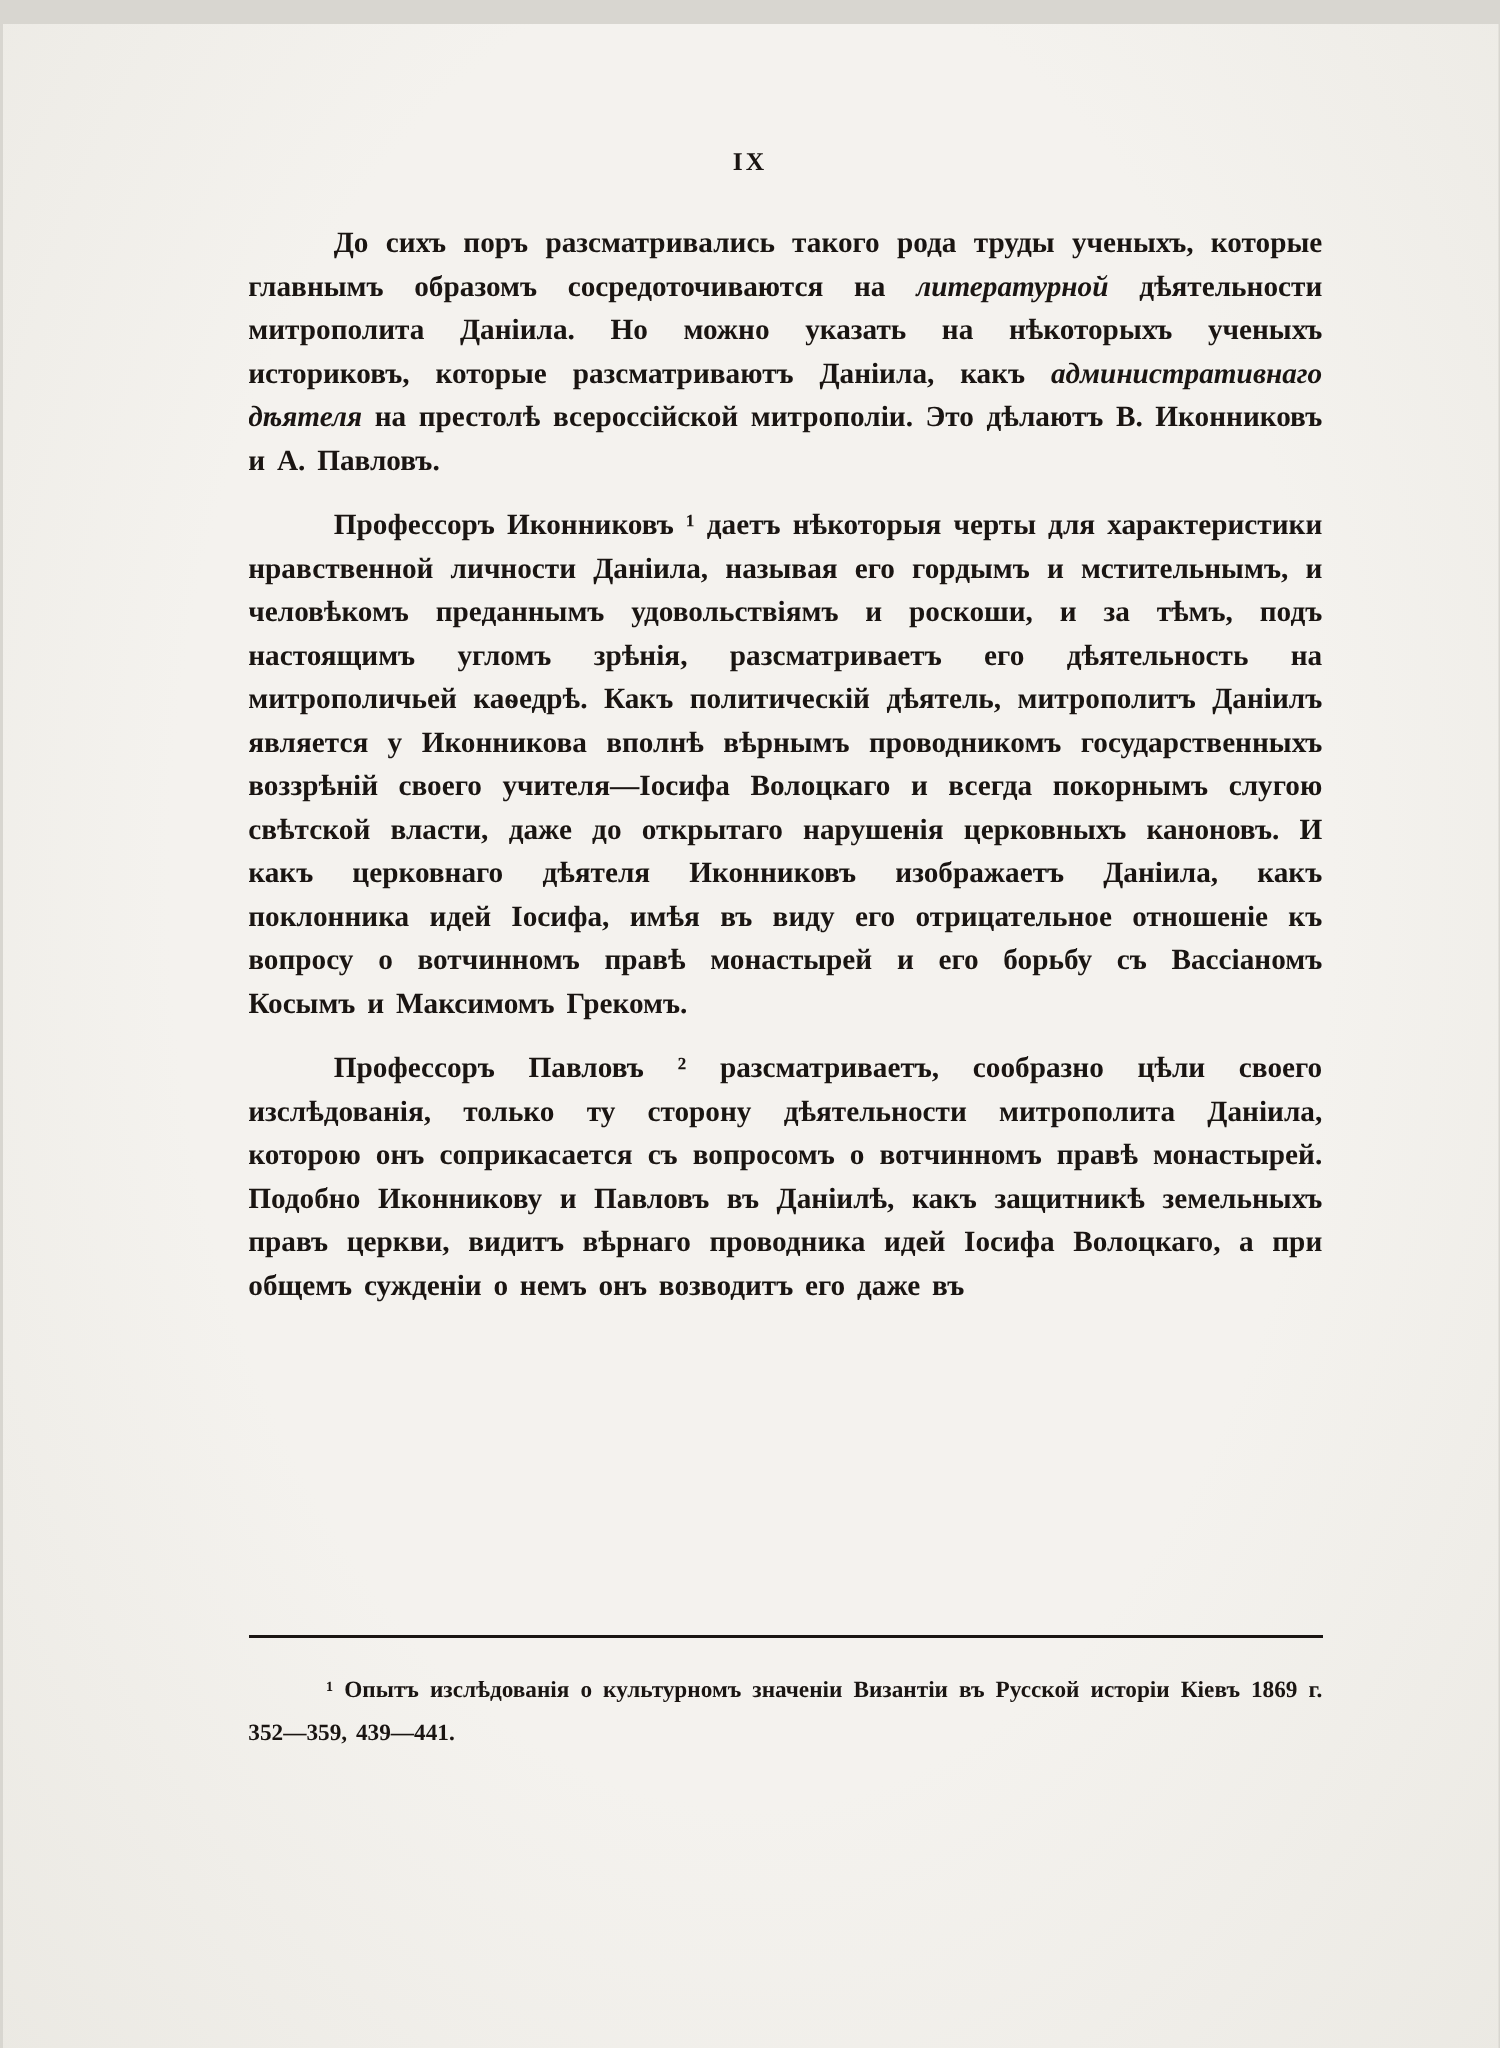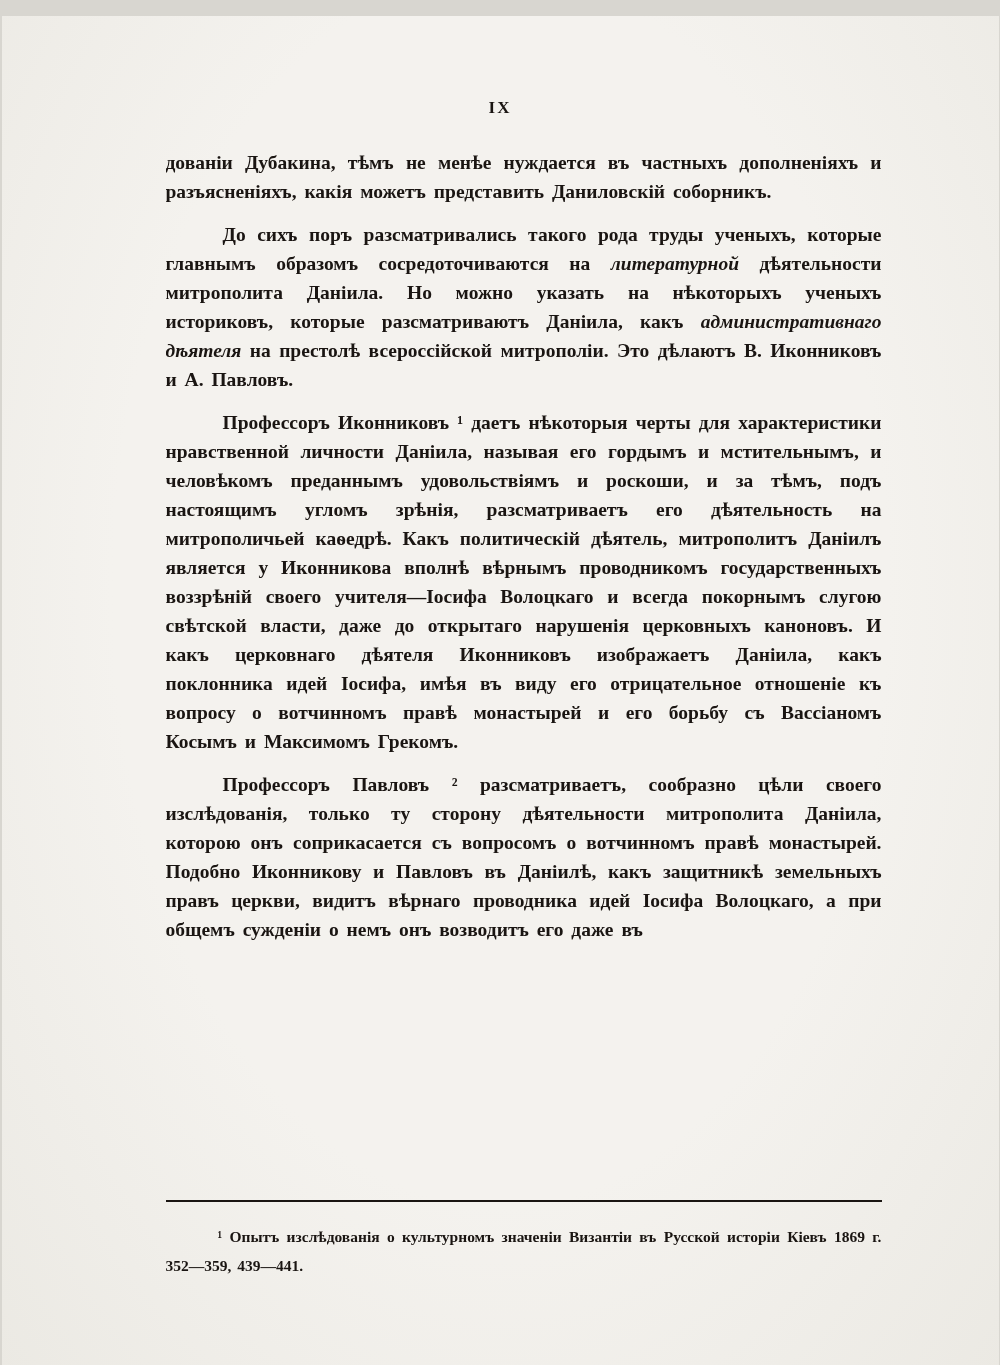--- a/index.html
+++ b/index.html
@@ -40,21 +40,21 @@
   }
   .para.indent {
     text-indent: 57px;
   }
   .it {
     font-style: italic;
   }
   .footnotes {
     position: absolute;
     left: 164px;
-    top: 1184px;
+    top: 1074px;
     width: 716px;
   }
   .fn-rule {
     width: 100%;
     border-top: 2px solid #1a1512;
     margin-bottom: 20px;
   }
   .footnote {
     margin: 0 0 6px 0;
     font-size: 15.5px;
@@ -67,23 +67,20 @@
 </style>
 </head>
 <body>
 
 <div class="page">
 
   <div class="page-number">IX</div>
 
   <div class="body-text">
 
-    <p class="para">
-      <span>дованіи Дубакина, тѣмъ не менѣе нуждается въ частныхъ дополненіяхъ и разъясненіяхъ, какія можетъ представить Даниловскій соборникъ.</span>
-    </p>
 
     <p class="para indent">
       <span>До сихъ поръ разсматривались такого рода труды ученыхъ, которые главнымъ образомъ сосредоточиваются на </span><span class="it">литературной</span><span> дѣятельности митрополита Даніила. Но можно указать на нѣкоторыхъ ученыхъ историковъ, которые разсматриваютъ Даніила, какъ </span><span class="it">административнаго дѣятеля</span><span> на престолѣ всероссійской митрополіи. Это дѣлаютъ В. Иконниковъ и А. Павловъ.</span>
     </p>
 
     <p class="para indent">
       <span>Профессоръ Иконниковъ ¹ даетъ нѣкоторыя черты для характеристики нравственной личности Даніила, называя его гордымъ и мстительнымъ, и человѣкомъ преданнымъ удовольствіямъ и роскоши, и за тѣмъ, подъ настоящимъ угломъ зрѣнія, разсматриваетъ его дѣятельность на митрополичьей каѳедрѣ. Какъ политическій дѣятель, митрополитъ Даніилъ является у Иконникова вполнѣ вѣрнымъ проводникомъ государственныхъ воззрѣній своего учителя—Іосифа Волоцкаго и всегда покорнымъ слугою свѣтской власти, даже до открытаго нарушенія церковныхъ каноновъ. И какъ церковнаго дѣятеля Иконниковъ изображаетъ Даніила, какъ поклонника идей Іосифа, имѣя въ виду его отрицательное отношеніе къ вопросу о вотчинномъ правѣ монастырей и его борьбу съ Вассіаномъ Косымъ и Максимомъ Грекомъ.</span>
     </p>
 
     <p class="para indent">

